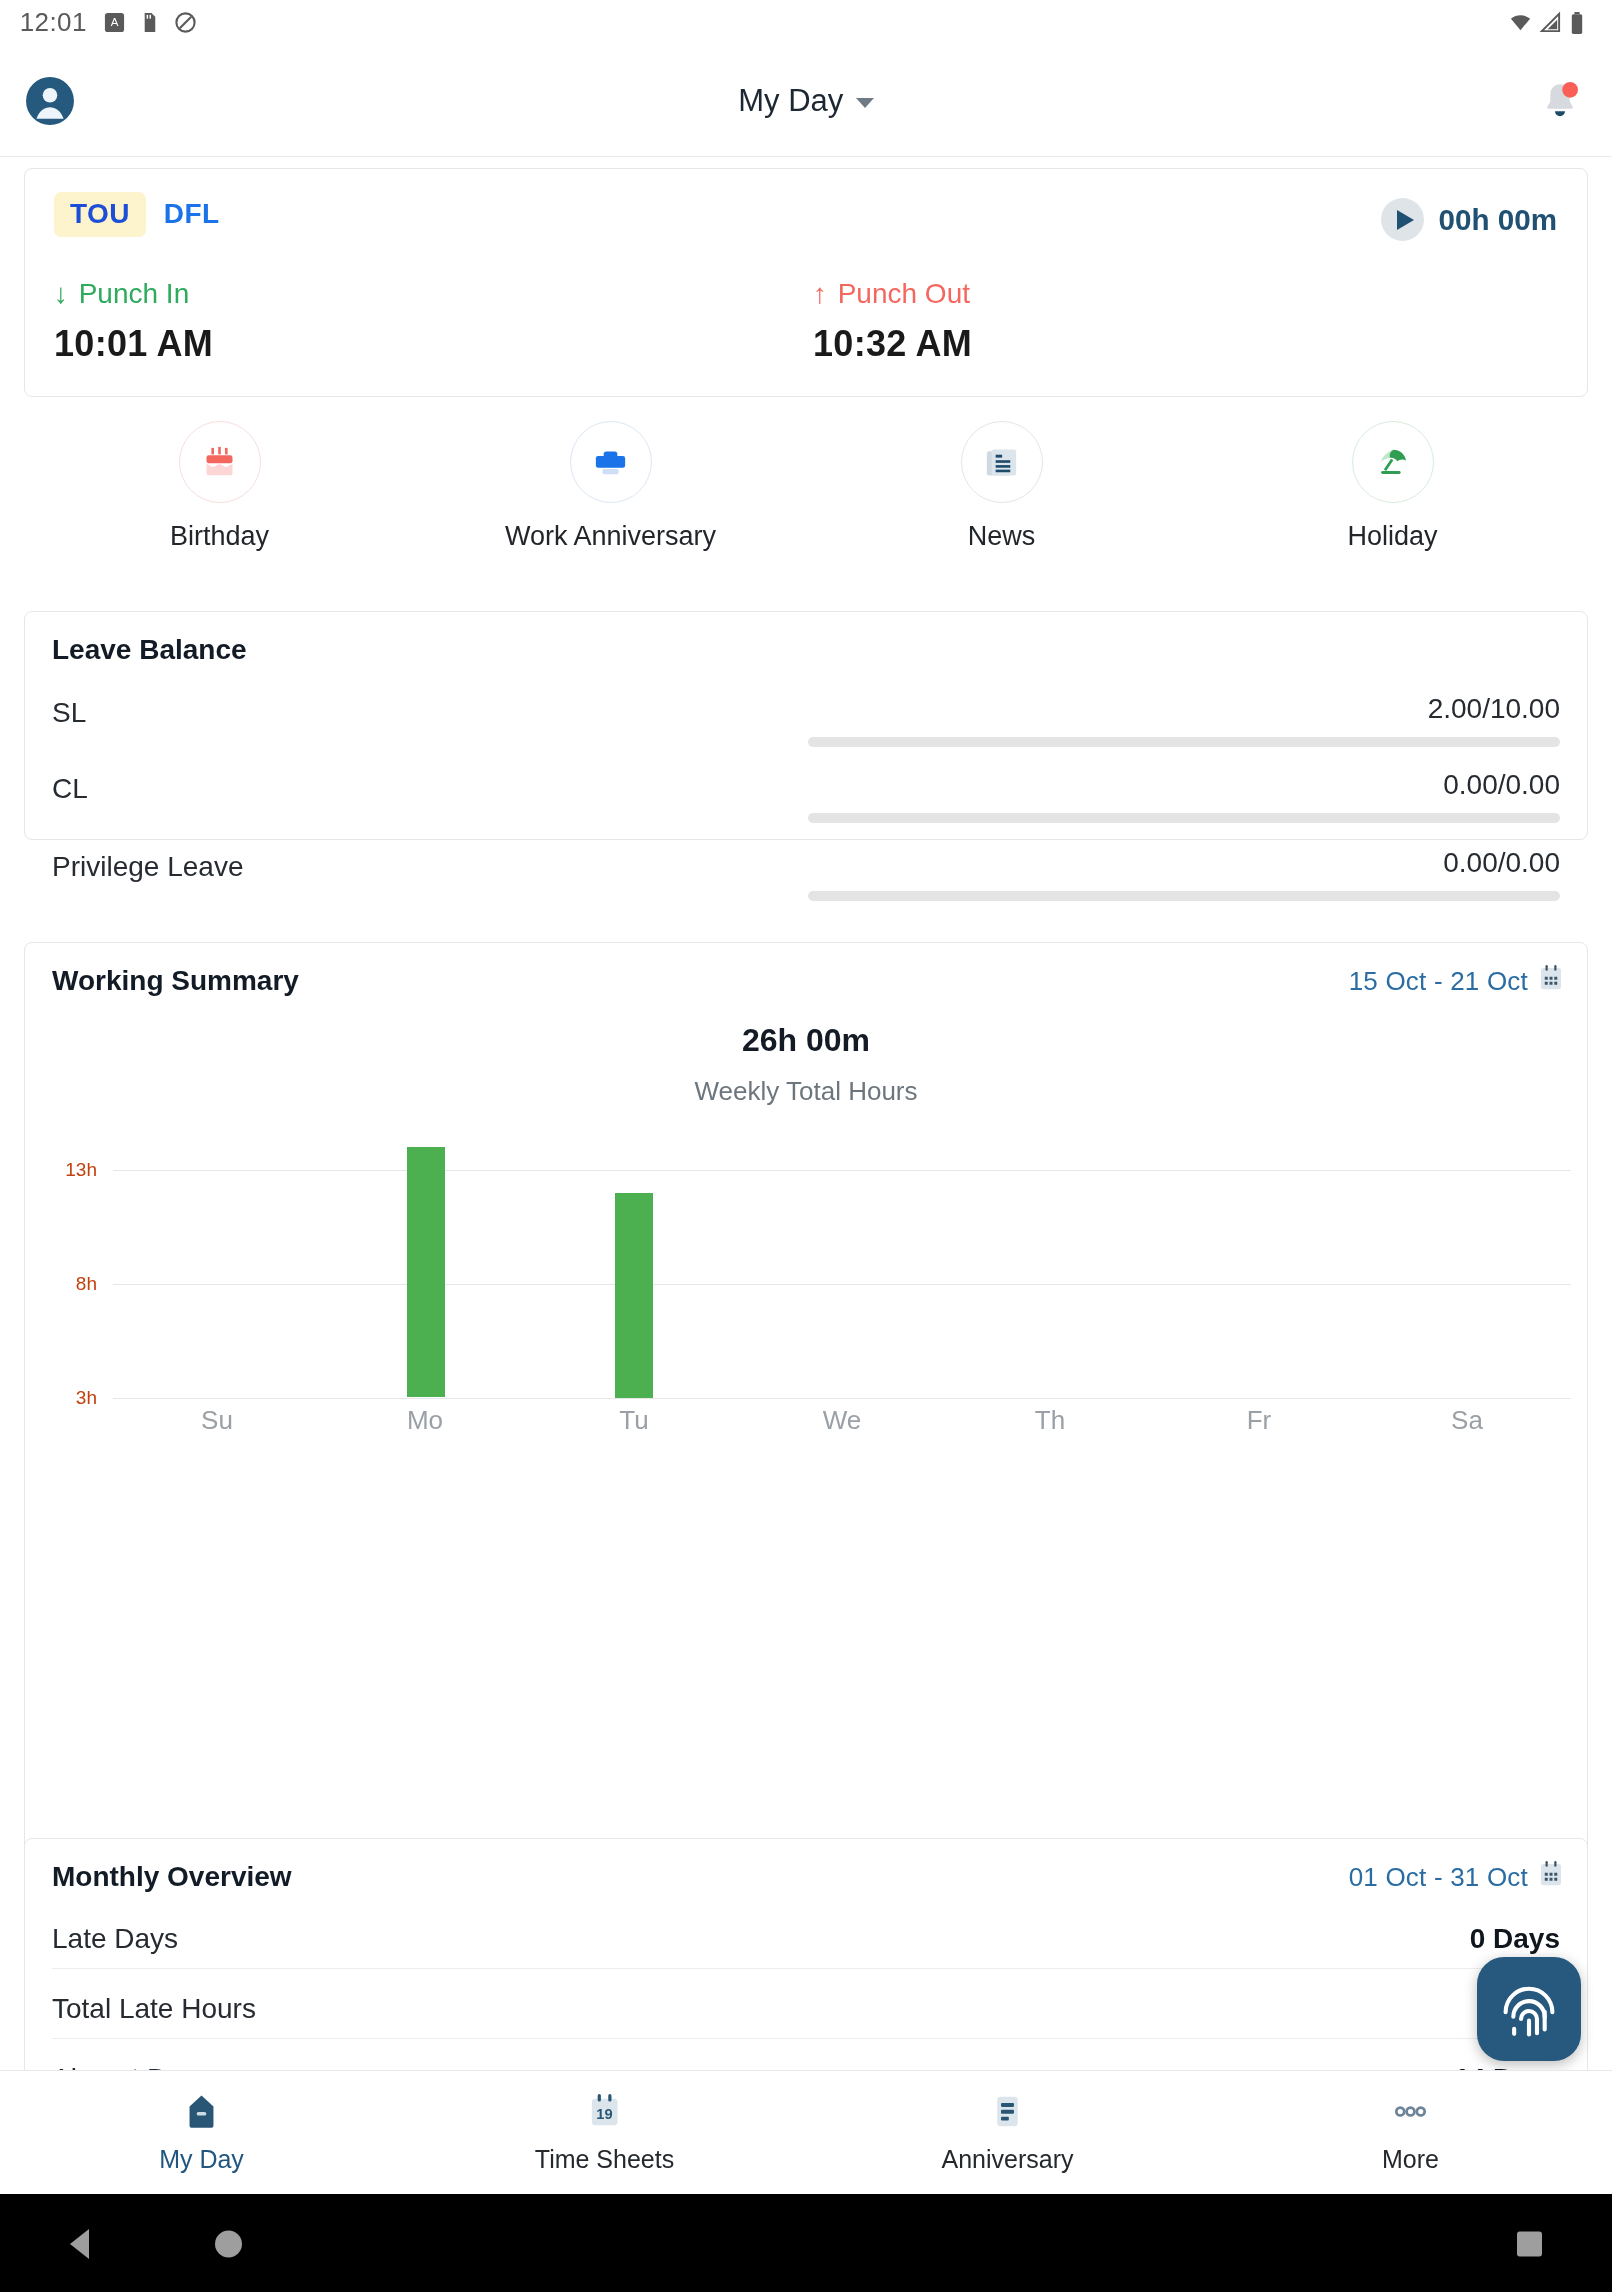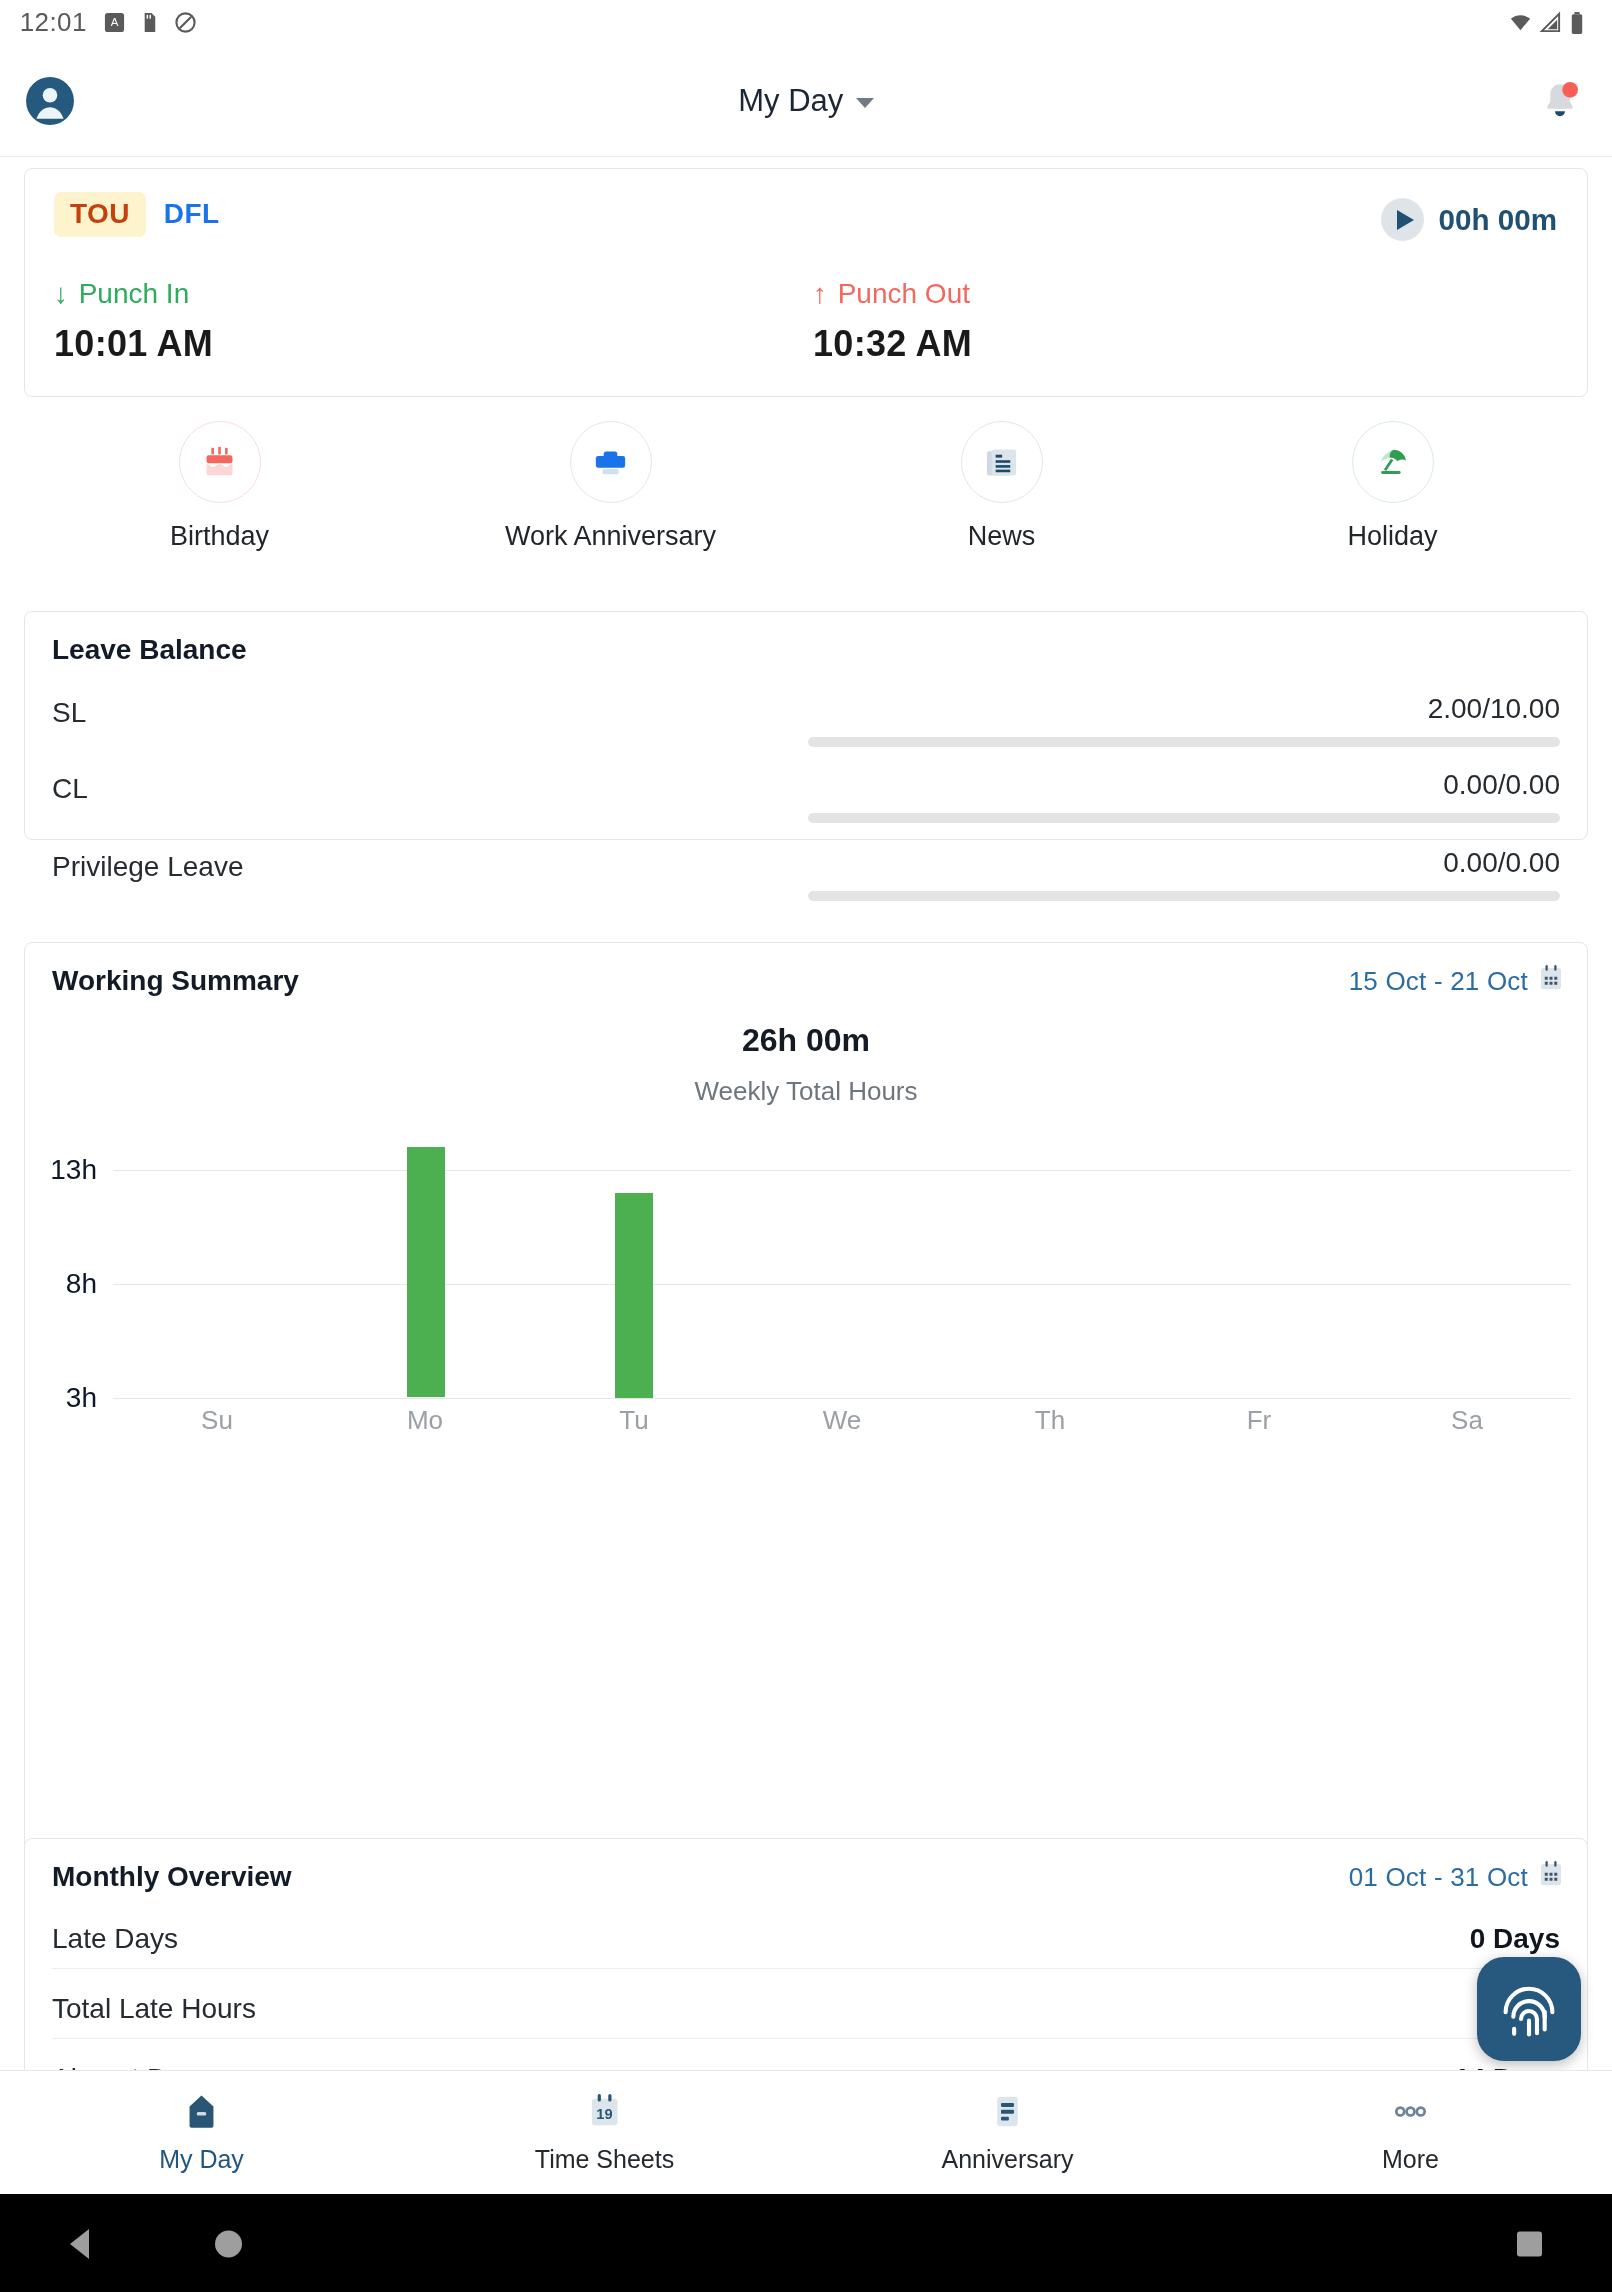--- a/index.html
+++ b/index.html
@@ -45,21 +45,21 @@
   
   .card {
     position: absolute; left: 24px; width: 1564px;
     background: #ffffff; border: 0.9px solid #e4e7ea; border-radius: 8px;
   }
 
   
   #punch-card { top: 168px; height: 229px; }
   .chip-row { position: absolute; top: 23px; left: 29px; display: flex; align-items: center; gap: 9px; }
   .chip-tou {
-    background: #fdf3cd; color: #c2410c; font-size: 28px; font-weight: 600;
+    background: #fdf3cd; color: #1d4ed8; font-size: 28px; font-weight: 600;
     padding: 6.3px 16px; border-radius: 7.2px; letter-spacing: 0.4px;
   }
   .chip-dfl { color: #1a73e8; font-size: 28px; font-weight: 600; padding: 6.3px 9px; letter-spacing: 0.4px; }
   .timer-row { position: absolute; top: 29px; right: 30px; display: flex; align-items: center; gap: 14.3px; }
   .play-btn {
     width: 43px; height: 43px; border-radius: 50%; background: #dfe4e9;
     display: flex; align-items: center; justify-content: center;
   }
   .play-tri {
     width: 0; height: 0; border-top: 10.7px solid transparent; border-bottom: 10.7px solid transparent;
@@ -106,21 +106,21 @@
   }
   .cal-icon { position: absolute; top: 19.7px; right: 21.5px; width: 30px; height: 30px; }
   .ws-total { position: absolute; top: 79px; left: 0; right: 0; text-align: center; font-size: 32px; font-weight: 700; color: #141b24; }
   .ws-sub   { position: absolute; top: 133px; left: 0; right: 0; text-align: center; font-size: 26px; color: #6d757d; }
 
   .chart {
     position: absolute; top: 193px; left: 25px; right: 16px; height: 304px;
   }
   .chart-plot { position: absolute; left: 63px; right: 0; top: 0; bottom: 43px; }
   .gridline { position: absolute; left: 0; right: 0; height: 0.9px; background: #e6e6e6; }
-  .ytick { position: absolute; right: 100%; margin-right: 16px; transform: translateY(-50%); font-size: 28px; color: #0f172a; white-space: nowrap; }
+  .ytick { position: absolute; right: 100%; margin-right: 16px; transform: translateY(-50%); font-size: 19px; color: #c2410c; white-space: nowrap; }
   .bar { position: absolute; width: 38px; background: #4caf50; }
   .xlabels { position: absolute; left: 63px; right: 0; bottom: 0; height: 39px; }
   .xlabel { position: absolute; transform: translateX(-50%); font-size: 26px; color: #9aa0a6; }
 
   
   #monthly-card { top: 1838px; height: 287px; }
   .mo-row {
     position: absolute; left: 27px; right: 27px; height: 60px;
     display: flex; align-items: center; border-bottom: 0.9px solid #ebedef;
   }

